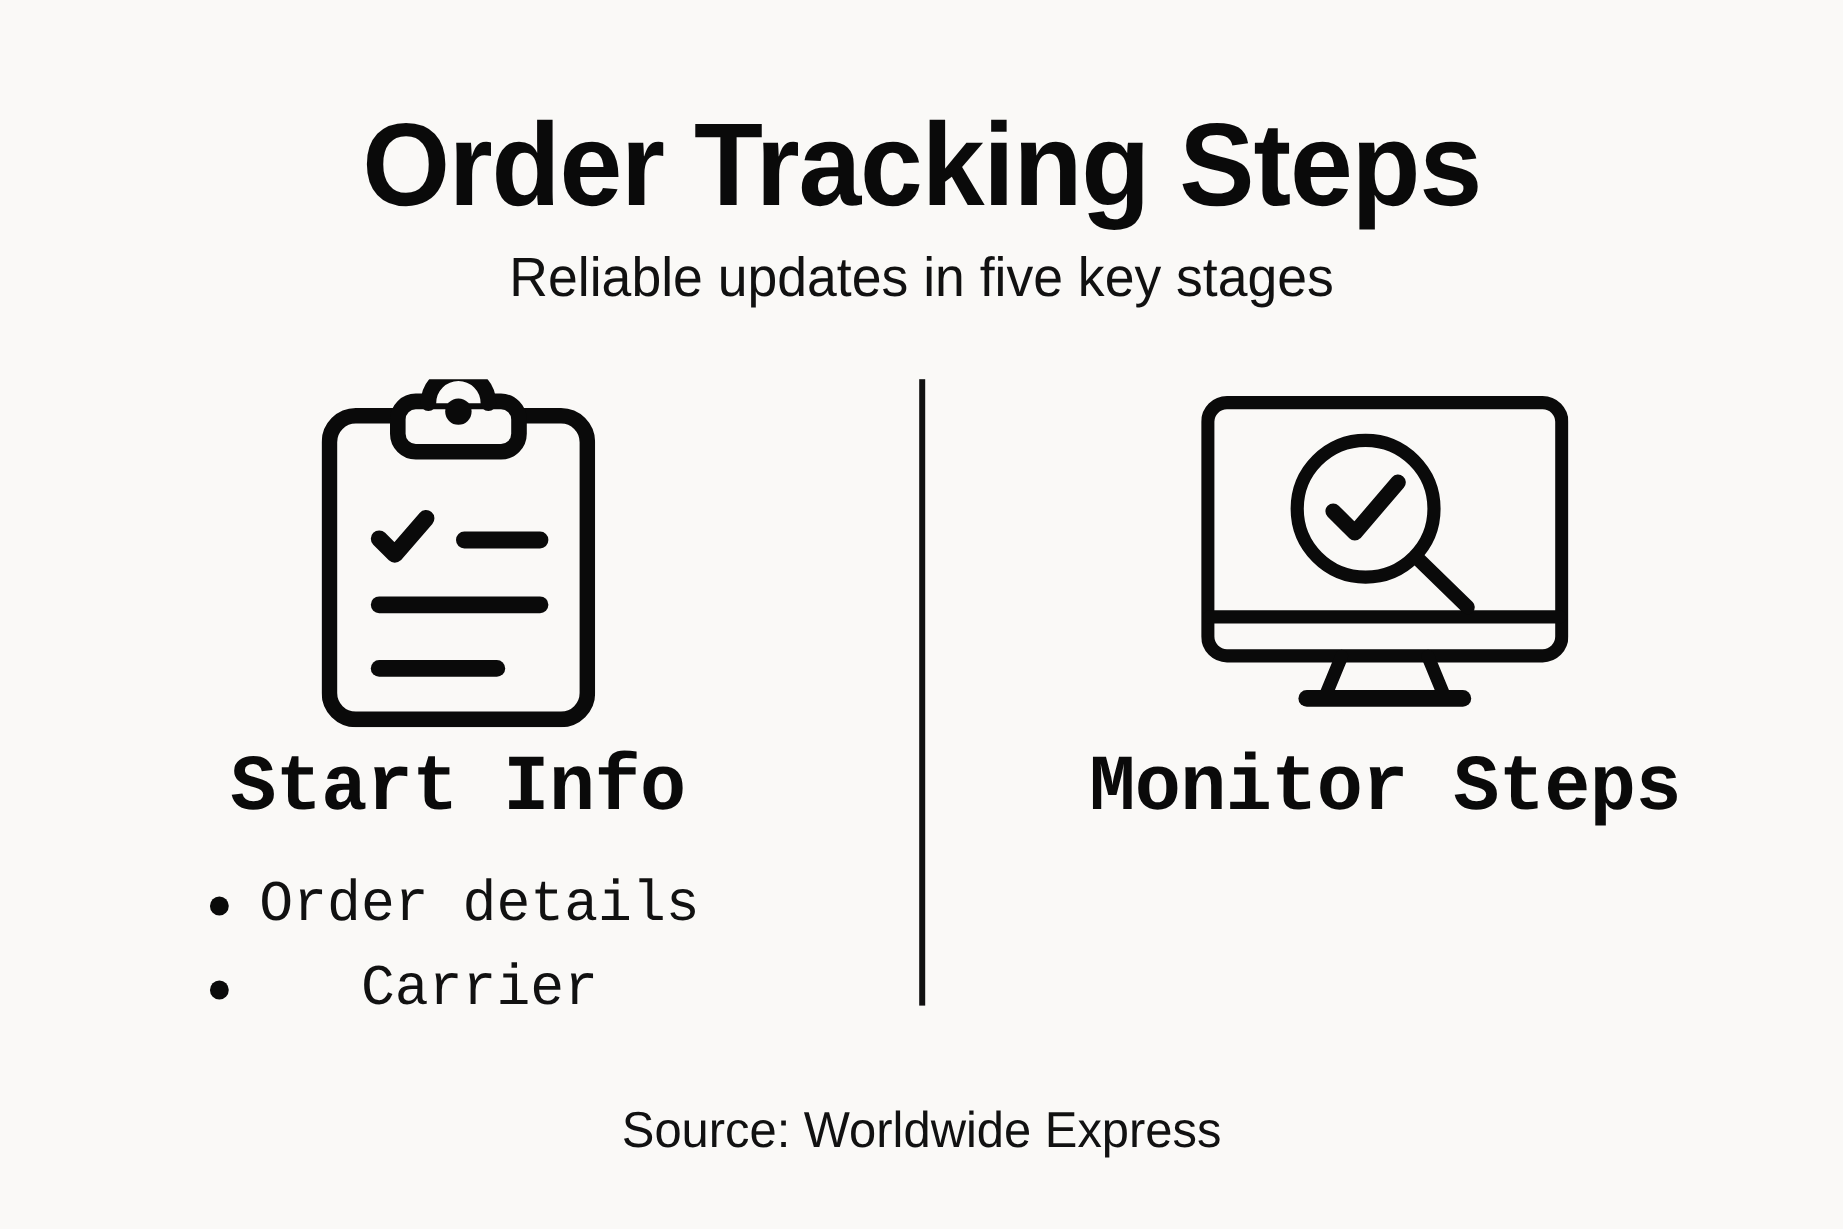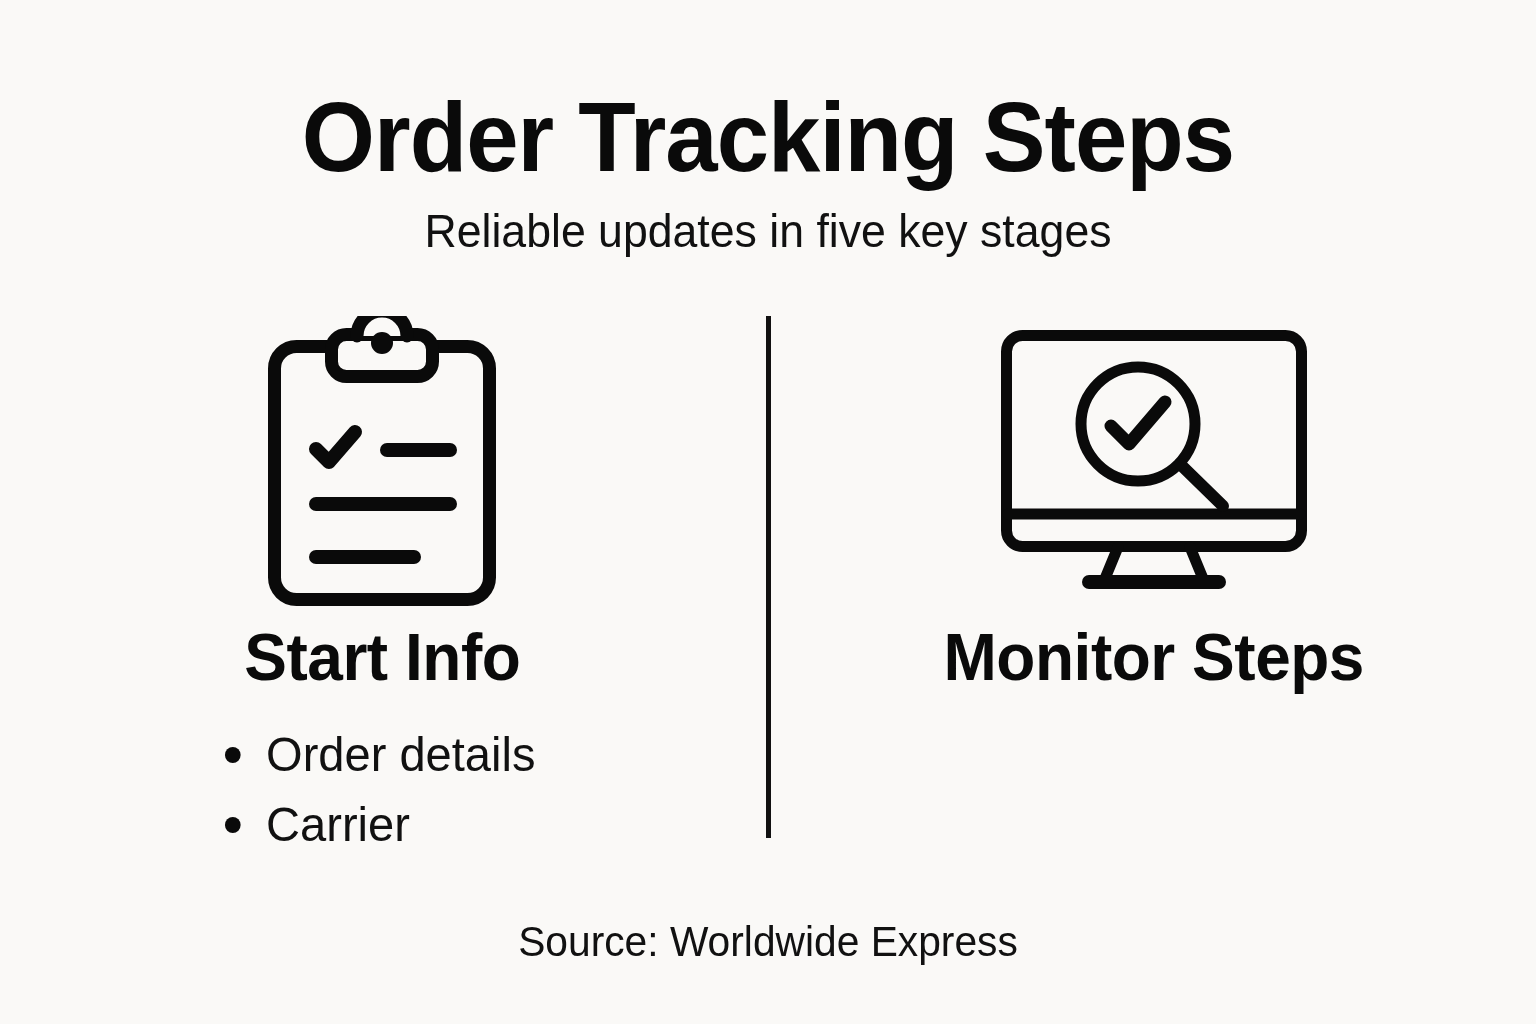--- a/index.html
+++ b/index.html
@@ -66,20 +66,21 @@
     top: 0px;
     width: 5px;
     height: 522px;
     background: #111111;
   }
   .column {
     width: 700px;
     display: flex;
     flex-direction: column;
     align-items: center;
+    font-family: Liberation Mono, monospace;
   }
   .col-left  { margin-right: 36px; }
   .col-right { margin-left: 36px; }
 
   .icon-wrap {
     height: 290px;
     display: flex;
     align-items: center;
     justify-content: center;
   }
@@ -91,21 +92,21 @@
     line-height: 1.0;
     letter-spacing: -0.5px;
     color: #0a0a0a;
     transform: scaleX(0.97);
   }
 
   .bullets {
     list-style: none;
     margin: 30px 0 0 0;
     padding: 0;
-    text-align: left;
+    text-align: center;
   }
   .bullets li {
     position: relative;
     padding-left: 44px;
     font-size: 48px;
     line-height: 1.46;
     color: #111111;
     white-space: nowrap;
     transform: scaleX(0.98);
     transform-origin: left center;

